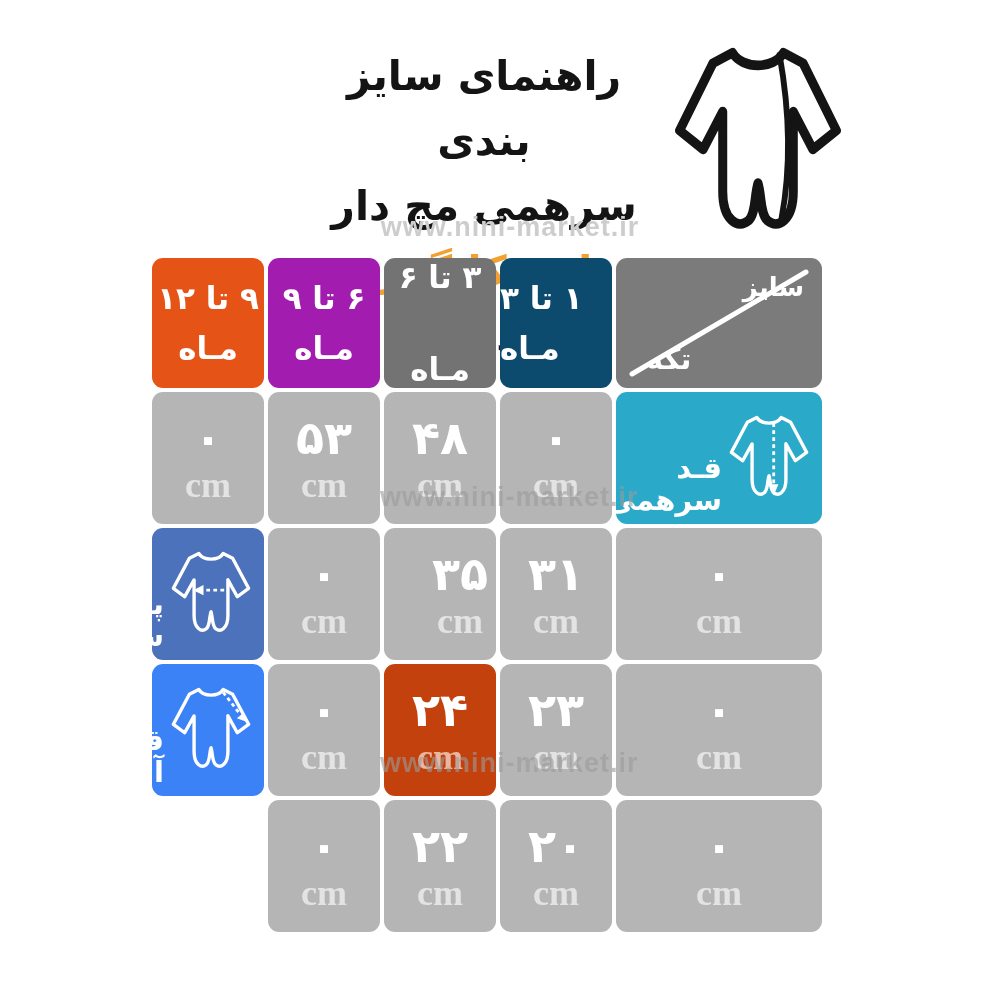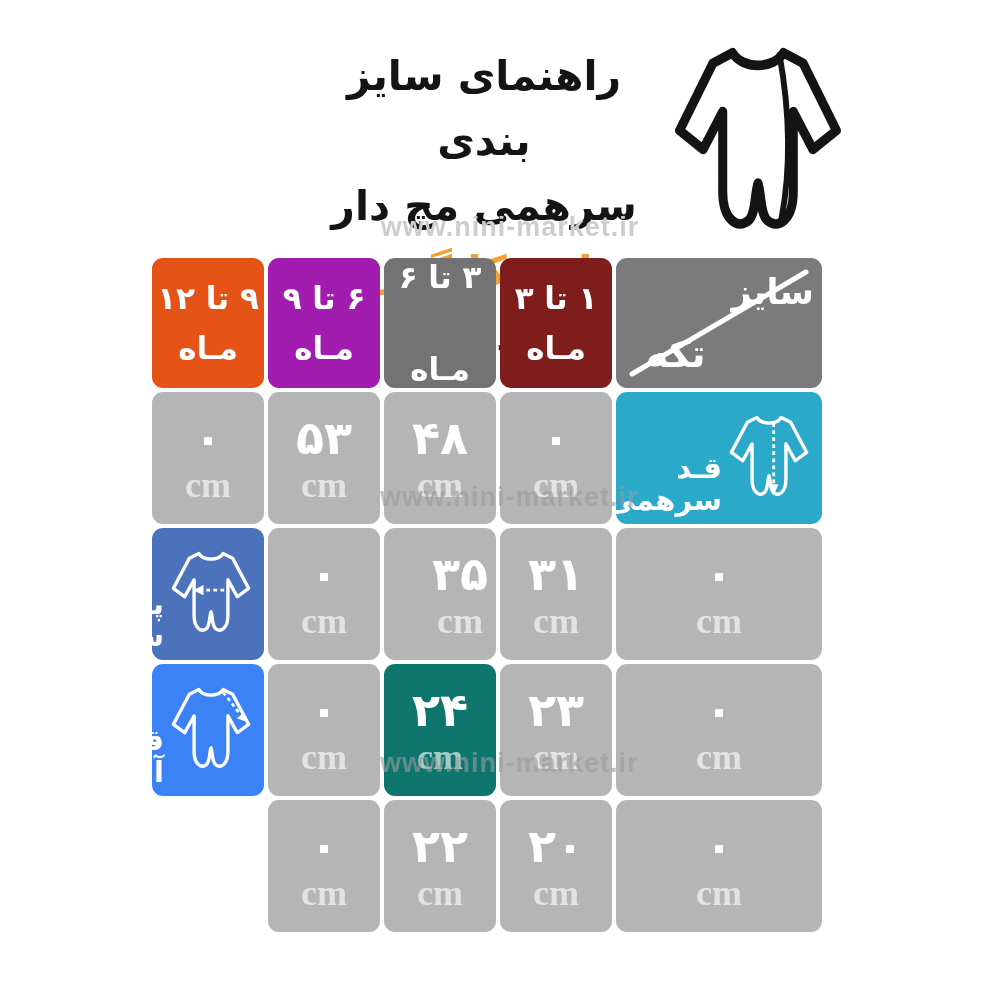--- a/index.html
+++ b/index.html
@@ -21,22 +21,22 @@
   .wm2{top:482px;left:380px;font-size:27px;color:#9b9b9b;opacity:.6;z-index:5;}
   .wm3{top:748px;left:380px;font-size:27px;color:#9b9b9b;opacity:.6;z-index:5;}
   
   .table{position:absolute;top:258px;left:152px;width:670px;direction:rtl;
          display:grid;grid-template-columns:206px repeat(4,112px);
          grid-template-rows:130px repeat(4,132px);gap:4px;}
   .cell{border-radius:11px;position:relative;color:#fff;}
   
   .corner{background:#7b7b7b;}
   .corner .slash{position:absolute;inset:0;width:100%;height:100%;}
-  .c-top{position:absolute;top:14px;right:8px;font-size:35px;}
-  .c-bottom{position:absolute;bottom:12px;left:30px;font-size:38px;}
+  .c-top{position:absolute;top:14px;right:18px;font-size:26px;}
+  .c-bottom{position:absolute;bottom:12px;left:30px;font-size:29px;}
   
   .month{display:flex;flex-direction:column;align-items:center;justify-content:center;
          gap:6px;font-size:31px;line-height:44px;text-align:center;}
   
   .val{background:#b5b5b5;display:flex;flex-direction:column;align-items:center;
        justify-content:center;}
   .val .num{font-size:46px;line-height:54px;}
   .val .unit{font-size:36px;line-height:40px;color:rgba(255,255,255,.62);
              font-family:Liberation Serif, serif;}
   
@@ -75,21 +75,21 @@
 
   <div class="table">
     <div class="cell corner">
       <svg class="slash" viewBox="0 0 206 130" preserveAspectRatio="none">
         <line x1="16" y1="116" x2="190" y2="14" stroke="#ffffff" stroke-width="5" stroke-linecap="round"></line>
       </svg>
       <span class="c-top">سایز</span>
       <span class="c-bottom">تکه</span>
     </div>
 
-  <div class="cell month" style="background: #7f1d1d;">
+  <div class="cell month" style="background: #0c4a6e; align-items: flex-end;">
         <span>۱ تا ۳</span>
         <span>مـاه</span>
       </div>
       <div class="cell month" style="background: #737373; gap: 48px;">
         <span>۳ تا ۶</span>
         <span>مـاه</span>
       </div>
       <div class="cell month" style="background: #a21caf;">
         <span>۶ تا ۹</span>
         <span>مـاه</span>
@@ -147,21 +147,21 @@
         <span class="rl">پهنای سرهمی</span>
       </div>
       <div class="cell val" style="background: rgb(181, 181, 181);">
         <span class="num">۰</span>
         <span class="unit">cm</span>
       </div>
       <div class="cell val" style="background: rgb(181, 181, 181);">
         <span class="num">۲۳</span>
         <span class="unit">cm</span>
       </div>
-      <div class="cell val" style="background: #0f766e;">
+      <div class="cell val" style="background: #c2410c;">
         <span class="num">۲۴</span>
         <span class="unit">cm</span>
       </div>
       <div class="cell val" style="background: rgb(181, 181, 181);">
         <span class="num">۰</span>
         <span class="unit">cm</span>
       </div>
       <div class="cell rowlabel" style="background: #3b82f6;">
         <svg class="mini" viewBox="0 0 100 100">
           <path class="outline" d="M37,8 C42,16 58,16 63,8 L73,13 L90,45 L78,54 L68,36 L68,74 C68,88 60,92 55,88 C51,85 52,76 50,70 C48,76 49,85 45,88 C40,92 32,88 32,74 L32,36 L22,54 L10,45 L27,13 Z"></path>

